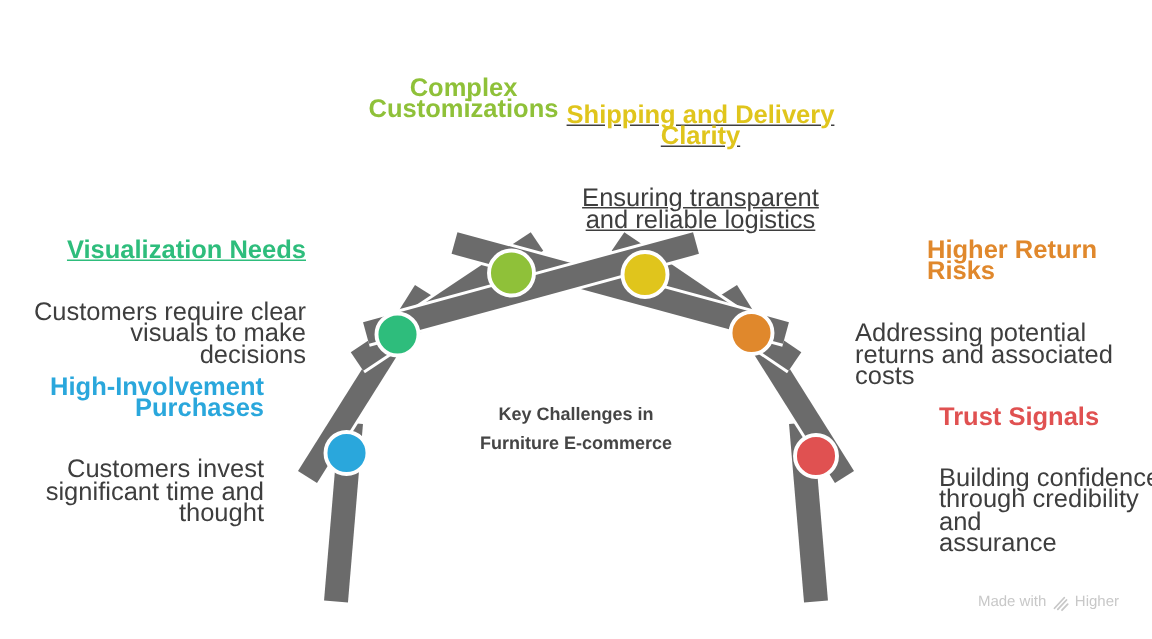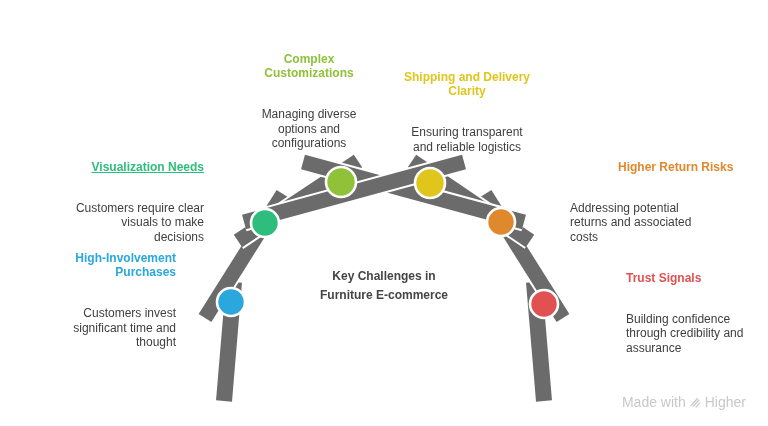--- a/index.html
+++ b/index.html
@@ -7,41 +7,41 @@
     width:768px;height:426px;position:relative;overflow:hidden;
     background:#ffffff;
     font-family:"Liberation Sans", sans-serif;
   }
   .canvas{position:absolute;inset:0;}
   svg.arch{position:absolute;left:0;top:0;}
   .plank-w{stroke:#ffffff;stroke-width:19;fill:none;stroke-linecap:butt;}
   .plank-g{stroke:#6B6B6B;stroke-width:15;fill:none;stroke-linecap:butt;}
   .leg-g{stroke-width:16;}
   .joint{stroke:#ffffff;stroke-width:2.6;}
-  .node-label{position:absolute;font-size:12px;line-height:14.5px;color:#3E3E3E;white-space:pre-line;}
+  .node-label{position:absolute;font-size:17px;line-height:14.5px;color:#3E3E3E;white-space:pre-line;}
   .node-label .heading{font-weight:bold;display:block;margin-bottom:12px;}
   .node-label .body{display:block;}
   .align-c{text-align:center;}
   .align-r{text-align:right;}
   .align-l{text-align:left;}
   .pos-complex{left:219px;top:37px;width:180px;}
-  .pos-shipping{left:377px;top:55px;width:180px;}
+  .pos-shipping{left:377px;top:55px;width:180px;text-decoration:underline;}
   .pos-visualization{right:564px;top:145px;width:190px;}
   .pos-high-involvement{right:592px;top:236px;width:170px;}
   .pos-higher-return{left:570px;top:145px;width:180px;}
   .pos-trust{left:602px;top:256px;width:160px;margin-left:24px;}
   .center-title{
     position:absolute;left:244px;top:267px;width:280px;
     text-align:center;font-weight:bold;font-size:12px;line-height:19px;
     white-space:pre-line;
   }
   .watermark{
     position:absolute;right:22px;top:396px;
     display:flex;align-items:center;gap:4px;
-    font-size:14px;line-height:12px;
+    font-size:10px;line-height:12px;
   }
   .watermark svg{display:block;}
 </style>
 </head>
 <body>
 
 <div class="canvas">
 
   <svg class="arch" width="768" height="426" viewBox="0 0 768 426">
 
@@ -88,23 +88,20 @@
     <circle class="joint" cx="265" cy="223" r="14" fill="#2EBD7C"></circle>
     <circle class="joint" cx="341" cy="182" r="15" fill="#8FC139"></circle>
     <circle class="joint" cx="430" cy="183" r="15" fill="#E0C51C"></circle>
     <circle class="joint" cx="501" cy="222" r="14" fill="#E0882C"></circle>
     <circle class="joint" cx="544" cy="304" r="14" fill="#E05151"></circle>
   </svg>
 
   <div class="node-label pos-complex align-c">
     <span class="heading" style="color: rgb(143, 193, 57);">Complex
 Customizations</span>
-    <span class="body">Managing diverse
-options and
-configurations</span>
   </div>
 
   <div class="node-label pos-shipping align-c">
     <span class="heading" style="color: rgb(224, 197, 28);">Shipping and Delivery
 Clarity</span>
     <span class="body">Ensuring transparent
 and reliable logistics</span>
   </div>
 
   <div class="node-label pos-visualization align-r">

